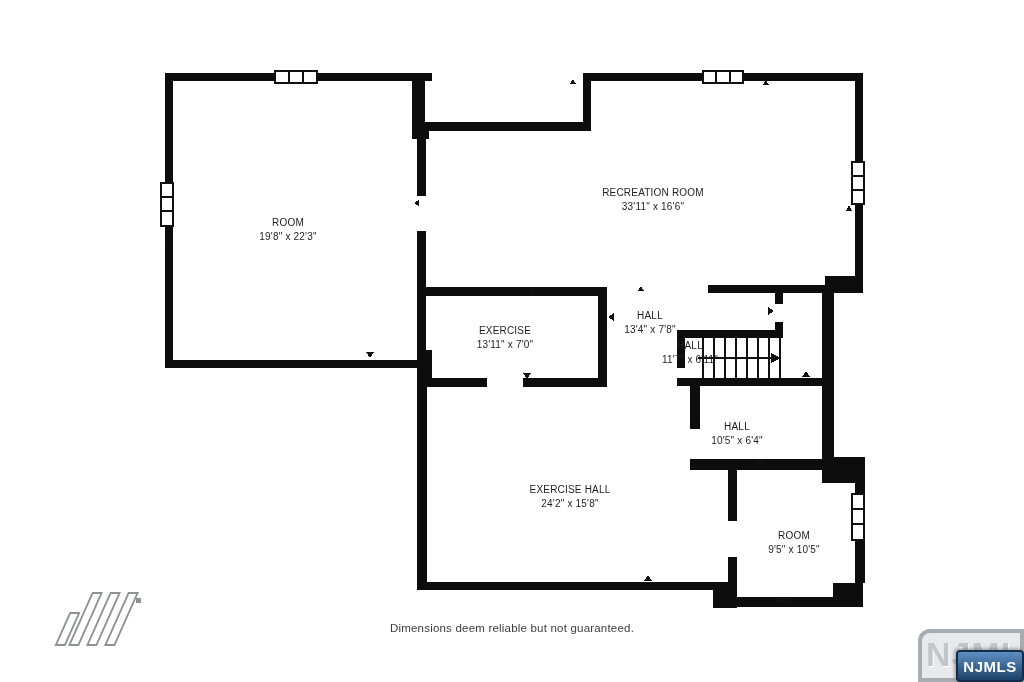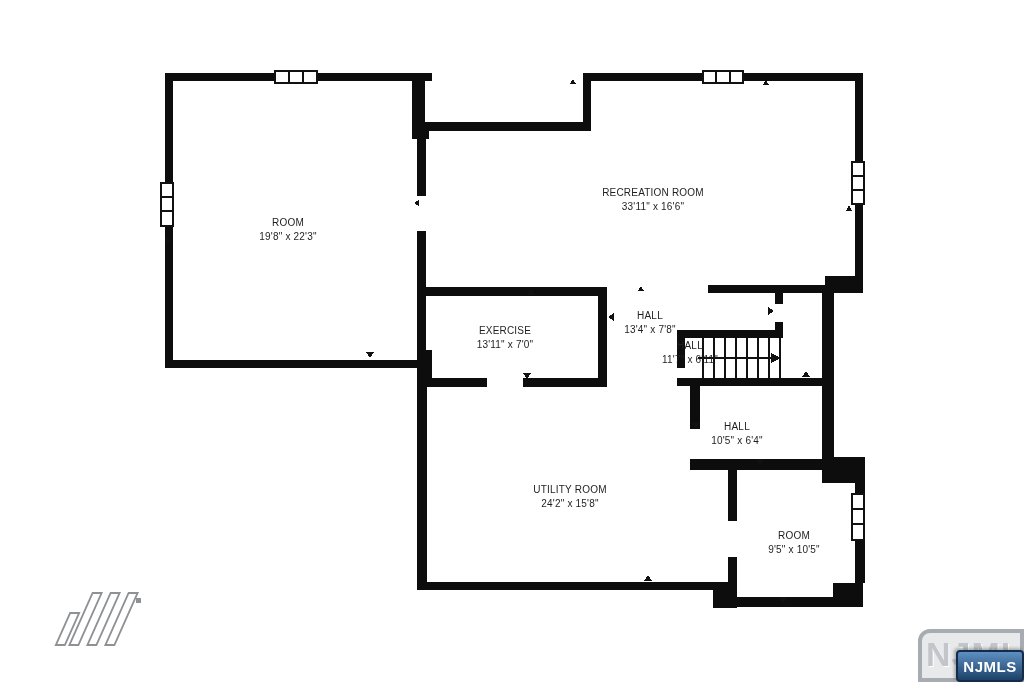--- a/index.html
+++ b/index.html
@@ -169,28 +169,29 @@
   </div>
   <div class="lbl" style="left:690px;top:352px">
     <span>HALL</span>
     <span>11'7" x 6'11"</span>
   </div>
   <div class="lbl" style="left:737px;top:433px">
     <span>HALL</span>
     <span>10'5" x 6'4"</span>
   </div>
   <div class="lbl" style="left:570px;top:496px">
-    <span>UTILITY ROOM</span>
+    <span>EXERCISE HALL</span>
     <span>24'2" x 15'8"</span>
   </div>
   <div class="lbl" style="left:794px;top:542px">
     <span>ROOM</span>
     <span>9'5" x 10'5"</span>
   </div>
 
+  <div class="footer-note">Dimensions deem reliable but not guaranteed.</div>
 
   <div class="maker-logo">
     <div class="bar b1"></div>
     <div class="bar b2"></div>
     <div class="bar b3"></div>
     <div class="bar b4"></div>
     <div class="dot"></div>
   </div>
 
   <div class="njmls-box">

